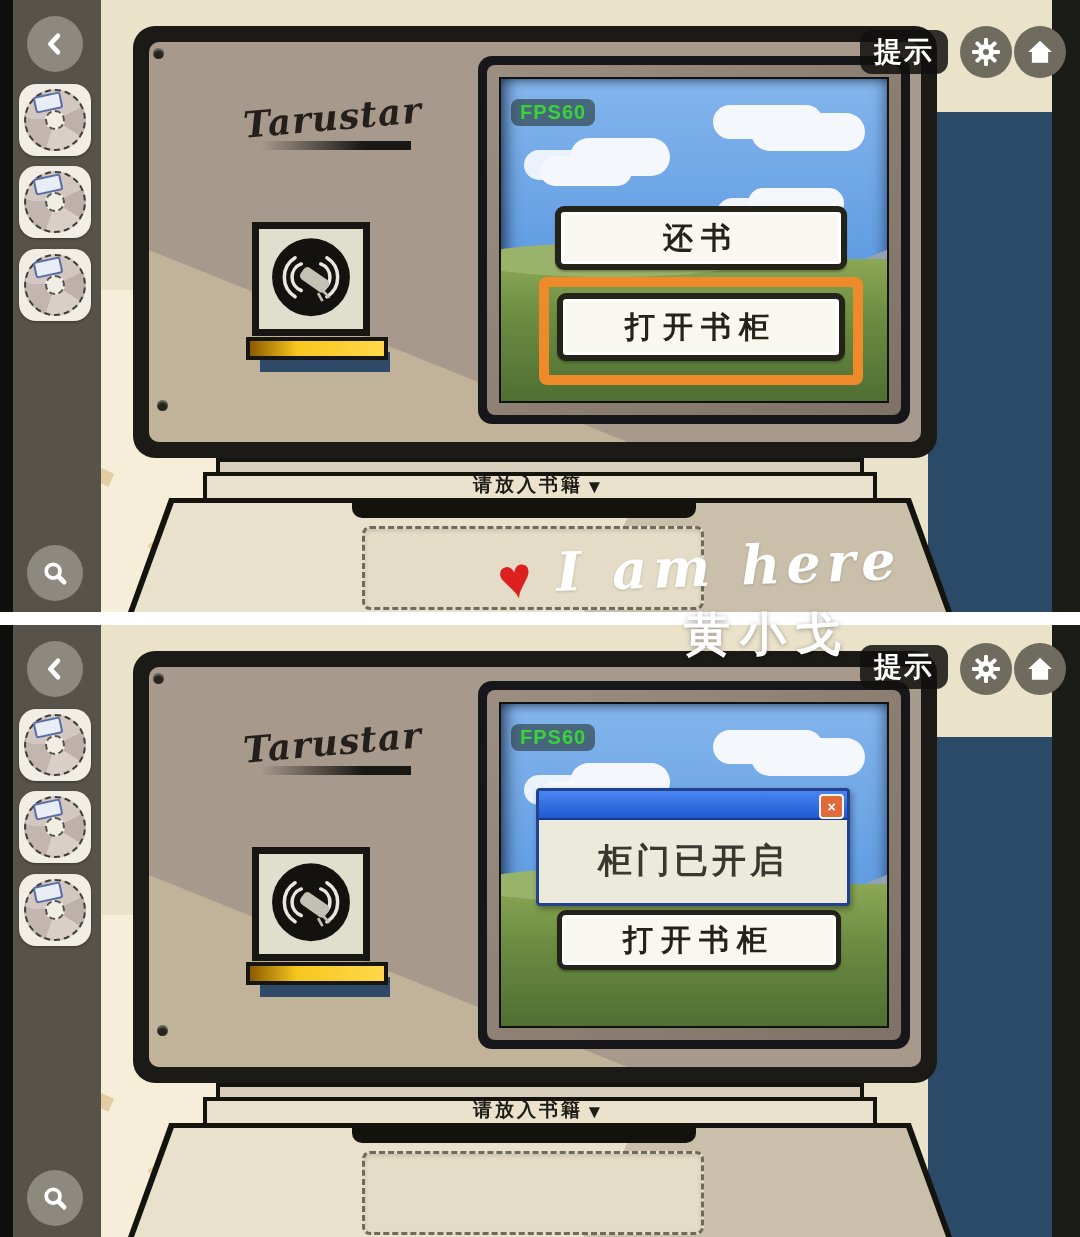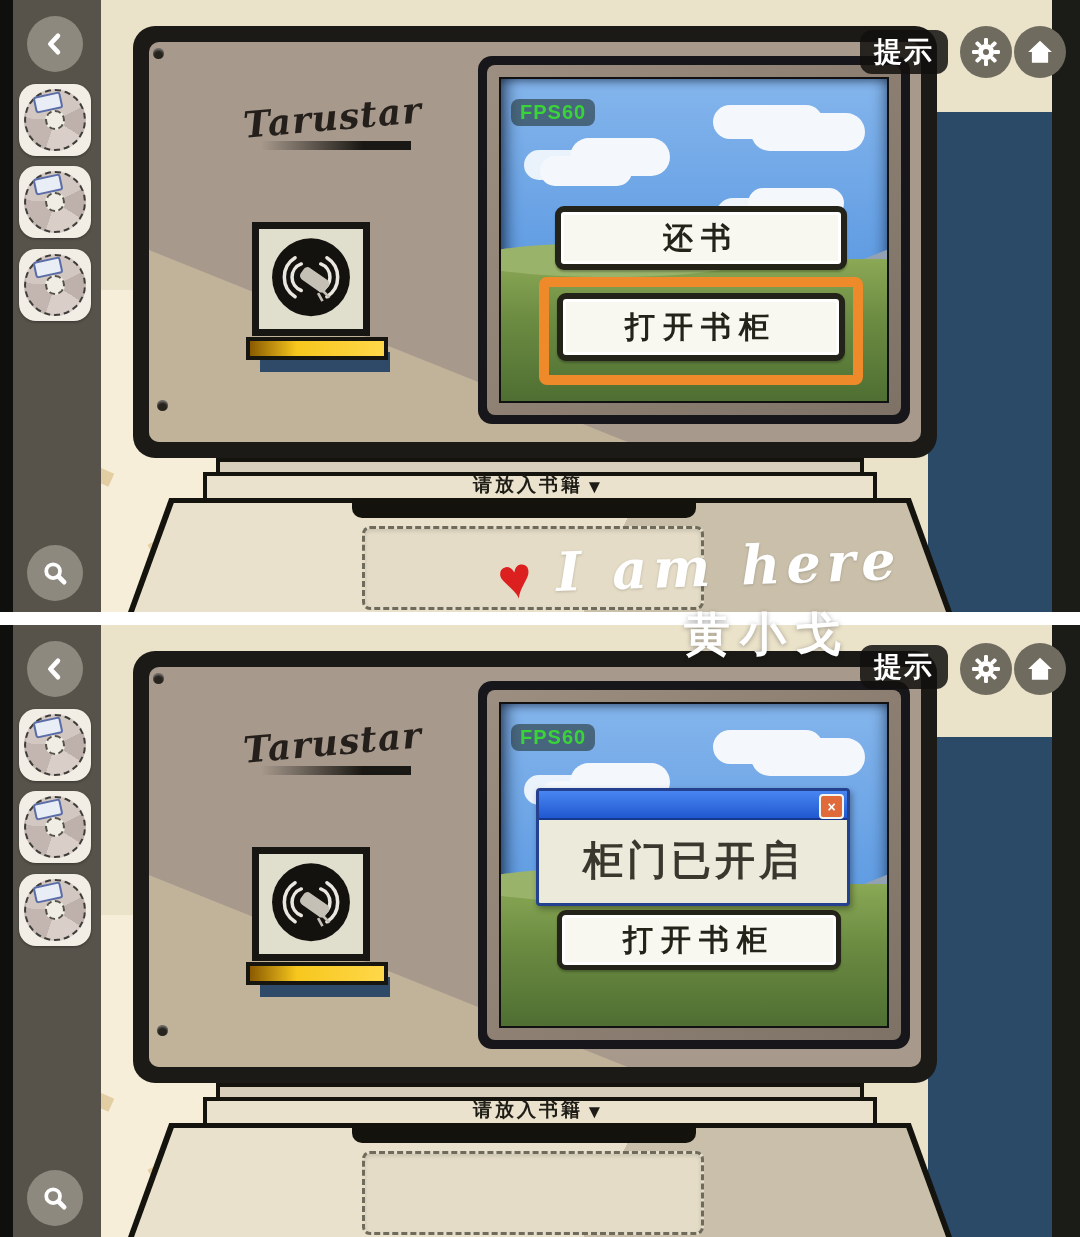--- a/index.html
+++ b/index.html
@@ -86,21 +86,21 @@
 
   
   .dialog{position:absolute;left:35px;top:84px;width:308px;height:112px;background:#eceadb;
       border:3px solid #23418f;border-radius:4px;box-shadow:2px 3px 6px rgba(0,0,0,.35);}
   .dialog-title{position:relative;height:27px;background:linear-gradient(#4a86f2,#1f58d0);
       border-bottom:2px solid #16398f;}
   .dialog-close{position:absolute;right:3px;top:3px;width:21px;height:21px;background:#e06a3a;
       border:2px solid #f5f5f0;border-radius:4px;color:#fff;font-size:14px;font-weight:bold;
       display:flex;align-items:center;justify-content:center;line-height:1;}
   .dialog-body{height:81px;display:flex;align-items:center;justify-content:center;
-      font-size:40px;font-weight:bold;color:#3a382e;letter-spacing:4px;}
+      font-size:34px;font-weight:bold;color:#3a382e;letter-spacing:4px;}
 
   
   .hinge-top{position:absolute;left:216px;top:458px;width:640px;height:12px;background:#d7cfbb;border:4px solid #15130d;}
   .label-strip{position:absolute;left:203px;top:472px;width:666px;height:22px;background:#eae2cc;
       border:4px solid #15130d;display:flex;align-items:flex-end;justify-content:center;gap:2px;
       font-size:19px;font-weight:bold;color:#1d1c16;letter-spacing:3px;}
   .base-outer{position:absolute;left:128px;top:498px;width:824px;height:114px;background:#15130d;
       clip-path:polygon(5% 0,95% 0,100% 100%,0 100%);}
   .base-inner{position:absolute;left:6px;right:6px;top:5px;bottom:0;background:#e9e1cb;
       clip-path:polygon(4.9% 0,95.1% 0,100% 100%,0 100%);}

